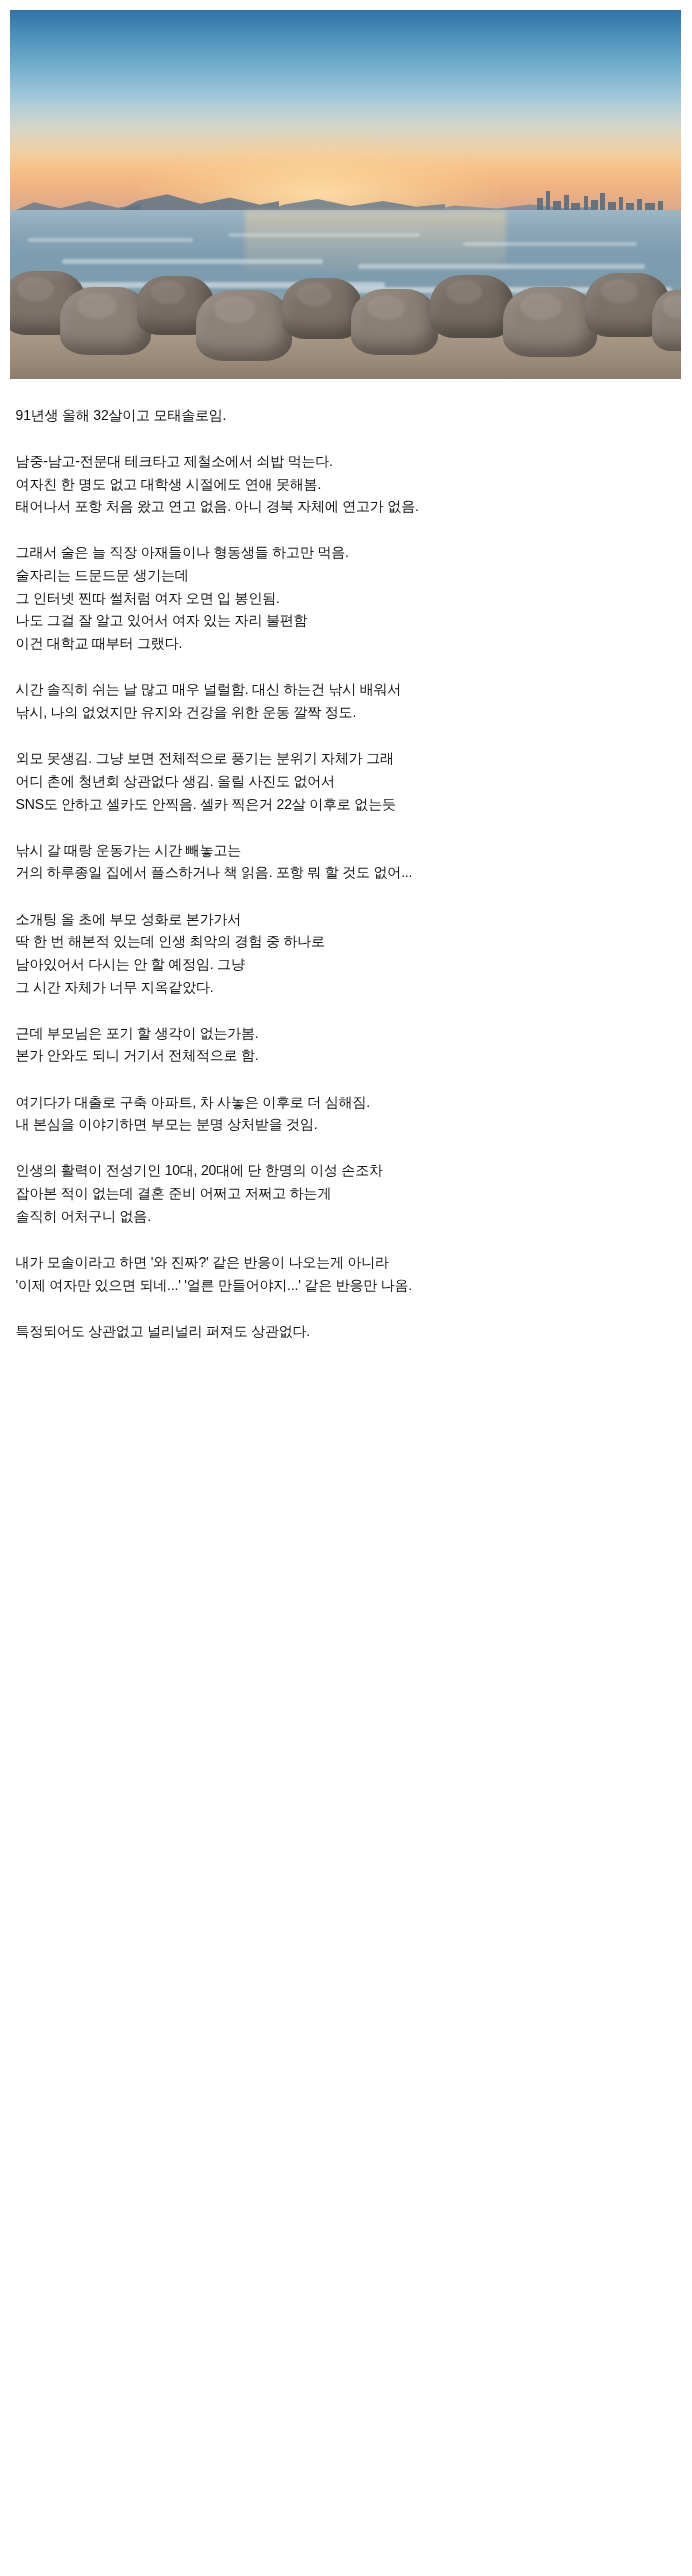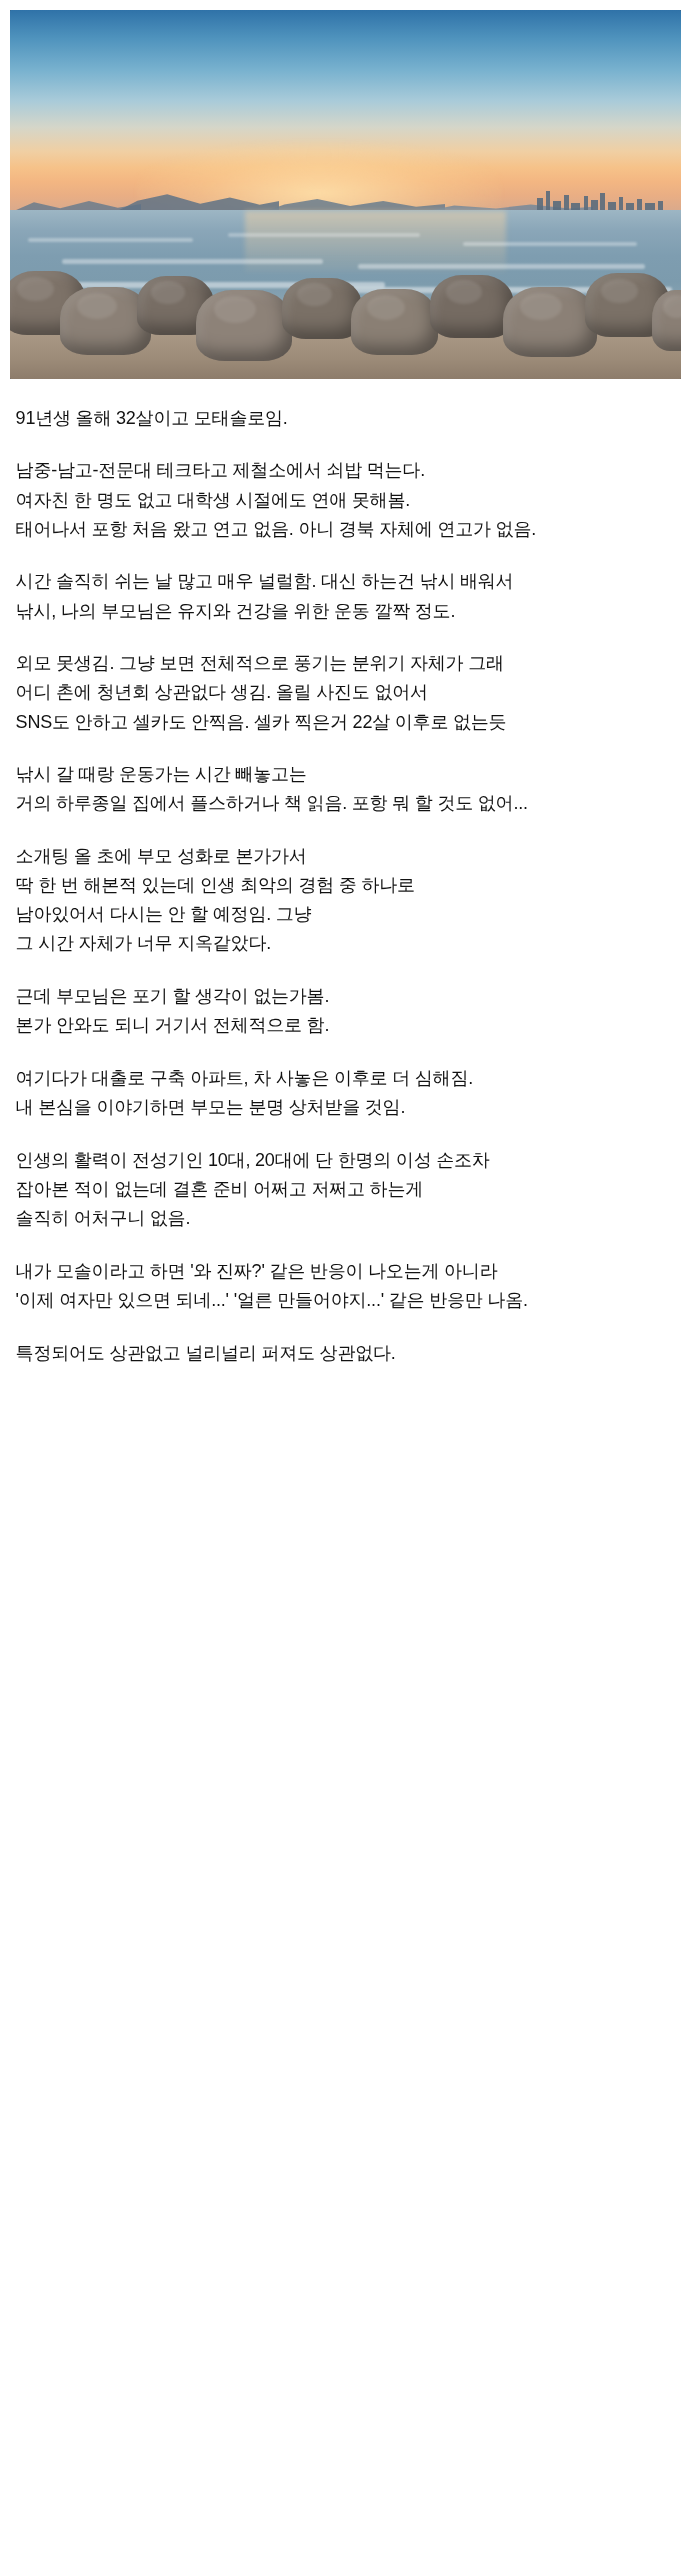--- a/index.html
+++ b/index.html
@@ -152,21 +152,21 @@
     letter-spacing: 0.4px;
     font-family: "Liberation Sans", sans-serif;
   }
 
   
   .body-text {
     margin-top: 24.4px;
     padding: 0 5.2px;
   }
   .para {
-    font-size: 18px;
+    font-size: 14px;
     line-height: 1.62;
     color: #121212;
     margin: 0 0 23.5px 0;
     white-space: pre-line;
     letter-spacing: -0.2px;
     word-break: keep-all;
   }
   .para:last-child { margin-bottom: 0; }
 </style>
 </head>
@@ -228,22 +228,27 @@
     <div class="tetra" style="left:642px;top:280px;width:61px;height:61px;background:#897e74;"></div>
 
     <div class="watermark"></div>
   </div>
 
   <div class="body-text">
     <p class="para">91년생  올해 32살이고 모태솔로임.</p>
     <p class="para">남중-남고-전문대 테크타고 제철소에서 쇠밥 먹는다.
 여자친 한 명도 없고 대학생 시절에도 연애 못해봄.
 태어나서 포항 처음 왔고 연고 없음. 아니 경북 자체에 연고가 없음.</p>
+    <p class="para">그래서 술은 늘 직장 아재들이나 형동생들 하고만 먹음.
+술자리는 드문드문 생기는데
+그 인터넷 찐따 썰처럼 여자 오면 입 봉인됨.
+나도 그걸 잘 알고 있어서 여자 있는 자리 불편함
+이건 대학교 때부터 그랬다.</p>
     <p class="para">시간 솔직히 쉬는 날 많고 매우 널럴함. 대신 하는건 낚시 배워서
-낚시, 나의 부모님은 유지와 건강을 위한 운동 깔짝 정도.</p>
+낚시, 나의 없었지만 유지와 건강을 위한 운동 깔짝 정도.</p>
     <p class="para">외모 못생김. 그냥 보면 전체적으로 풍기는 분위기 자체가 그래
 어디 촌에 청년회 상관없다 생김. 올릴 사진도 없어서
 SNS도 안하고 셀카도 안찍음. 셀카 찍은거 22살 이후로 없는듯</p>
     <p class="para">낚시 갈 때랑 운동가는 시간 빼놓고는
 거의 하루종일 집에서 플스하거나 책 읽음. 포항 뭐 할 것도 없어...</p>
     <p class="para">소개팅 올 초에 부모 성화로 본가가서
 딱 한 번 해본적 있는데 인생 최악의 경험 중 하나로
 남아있어서 다시는 안 할 예정임. 그냥
 그 시간 자체가 너무 지옥같았다.</p>
     <p class="para">근데 부모님은 포기 할 생각이 없는가봄.

